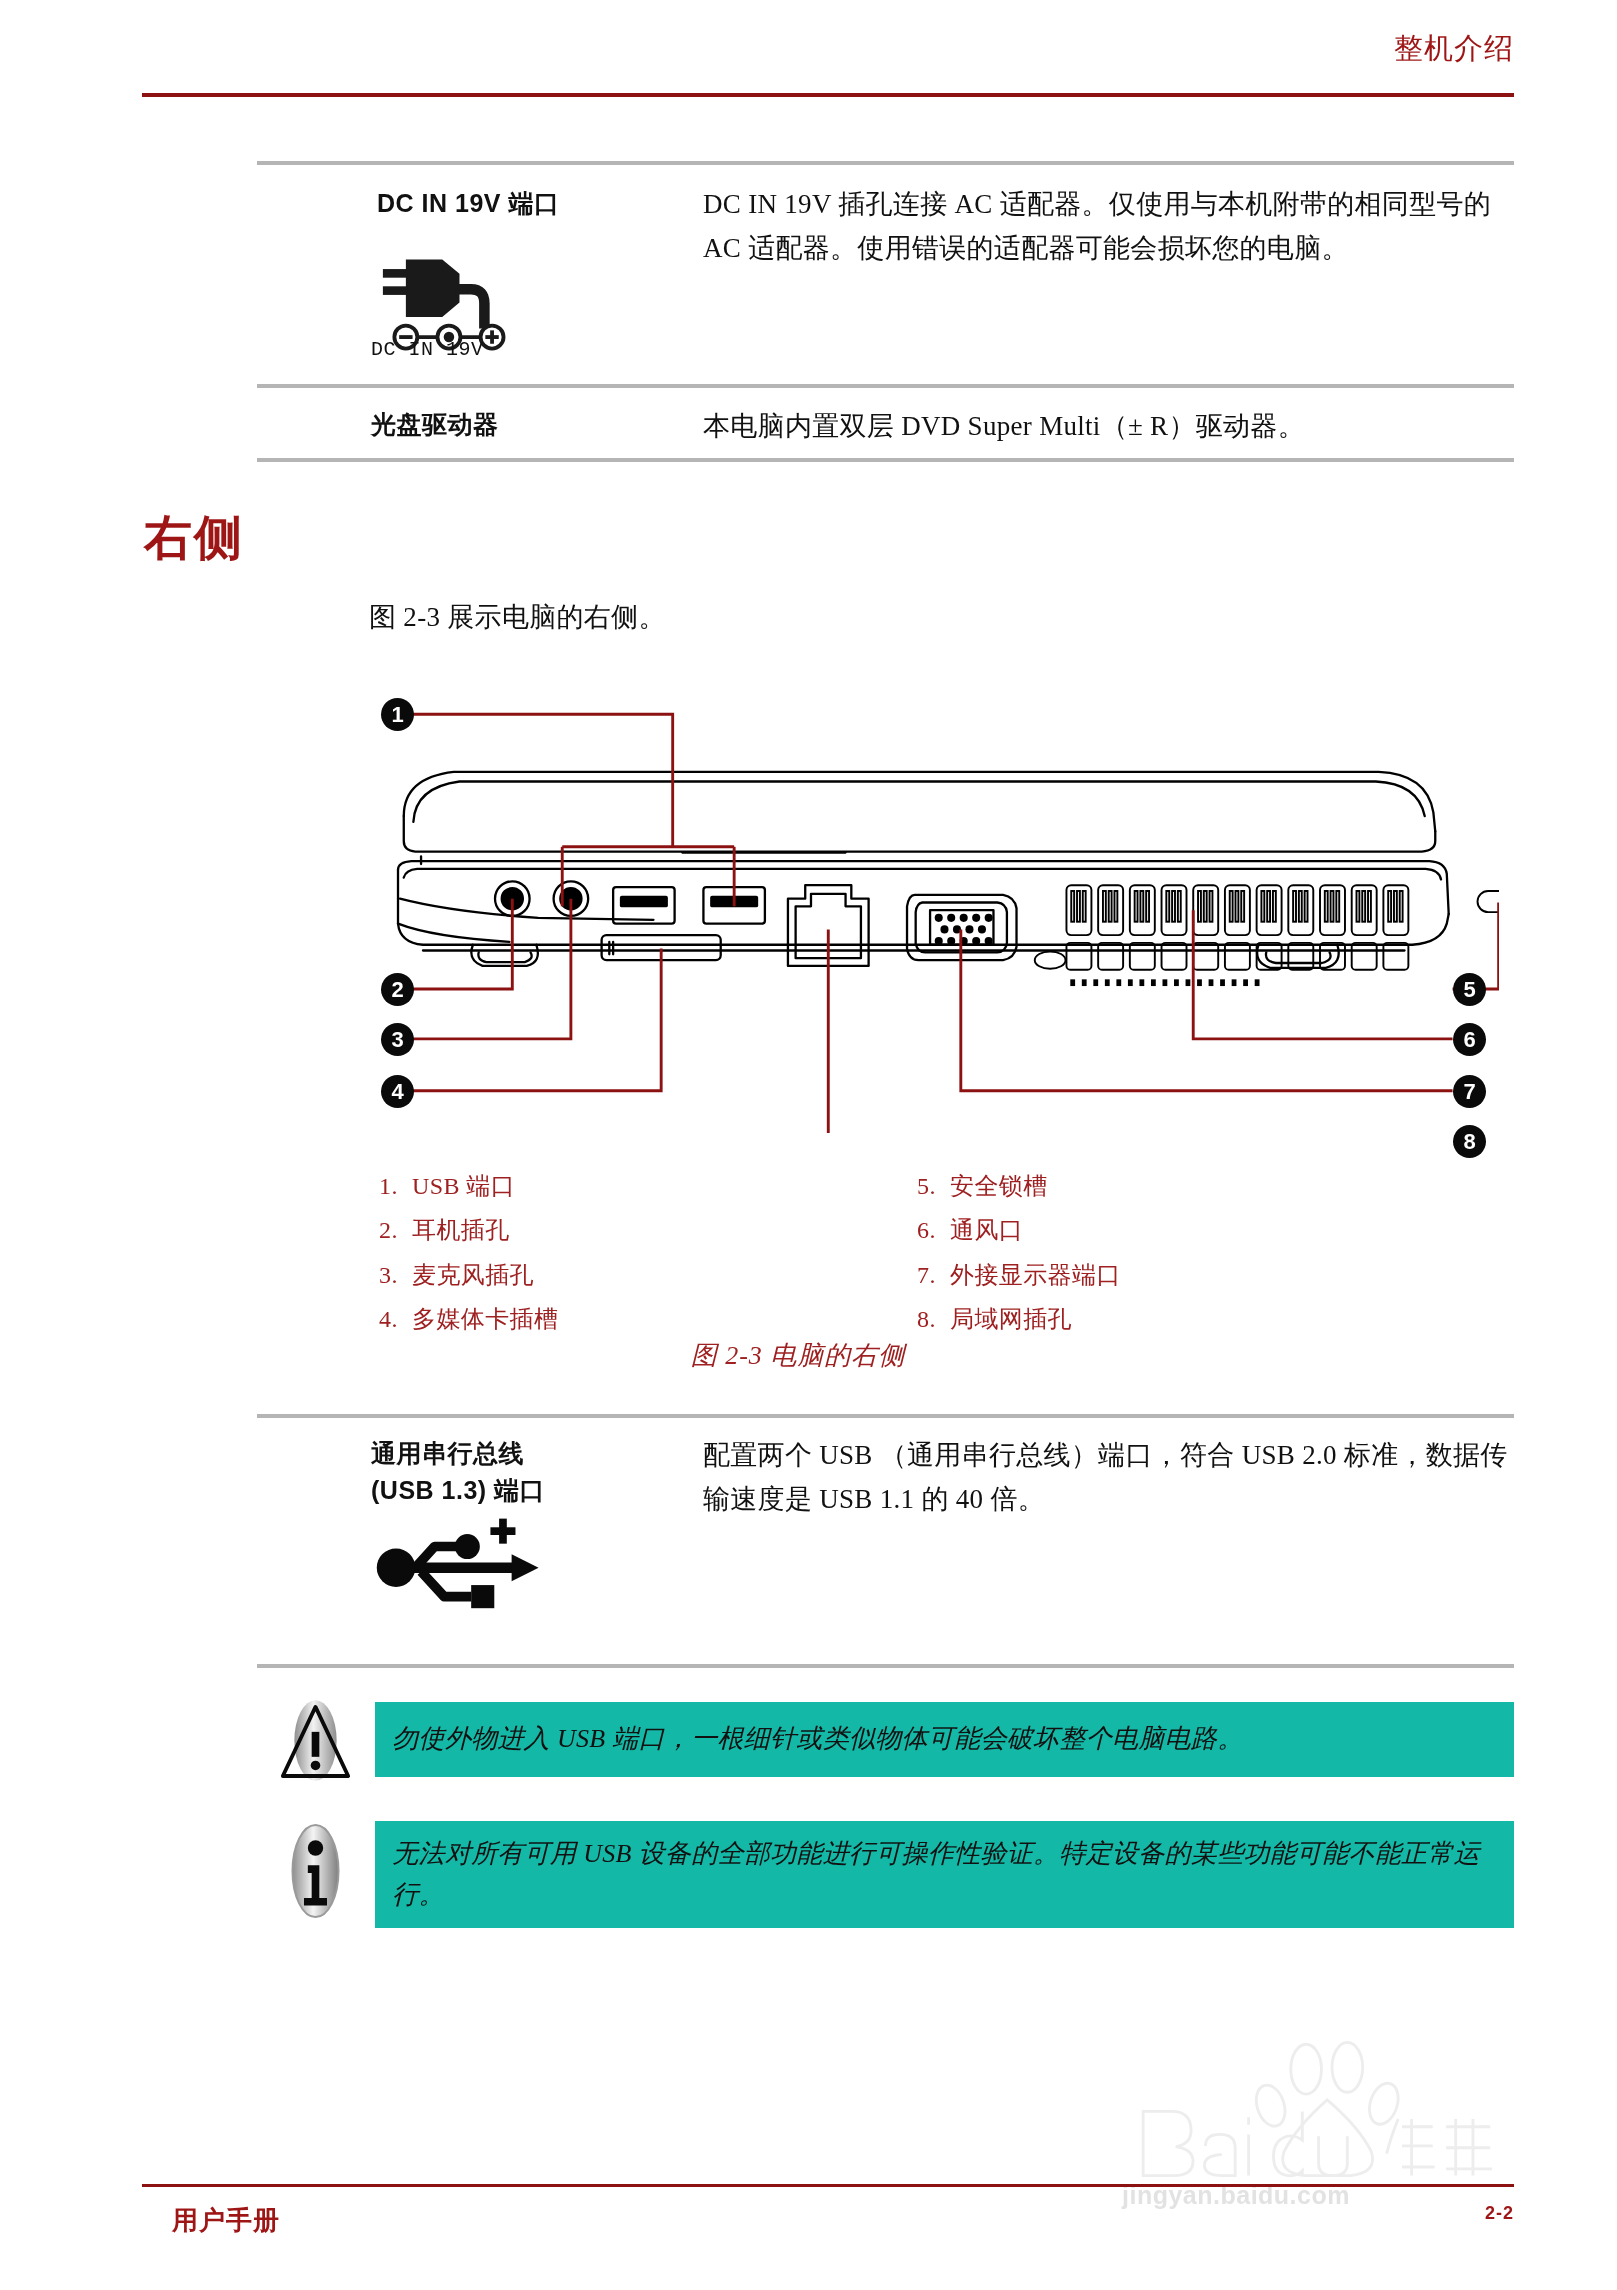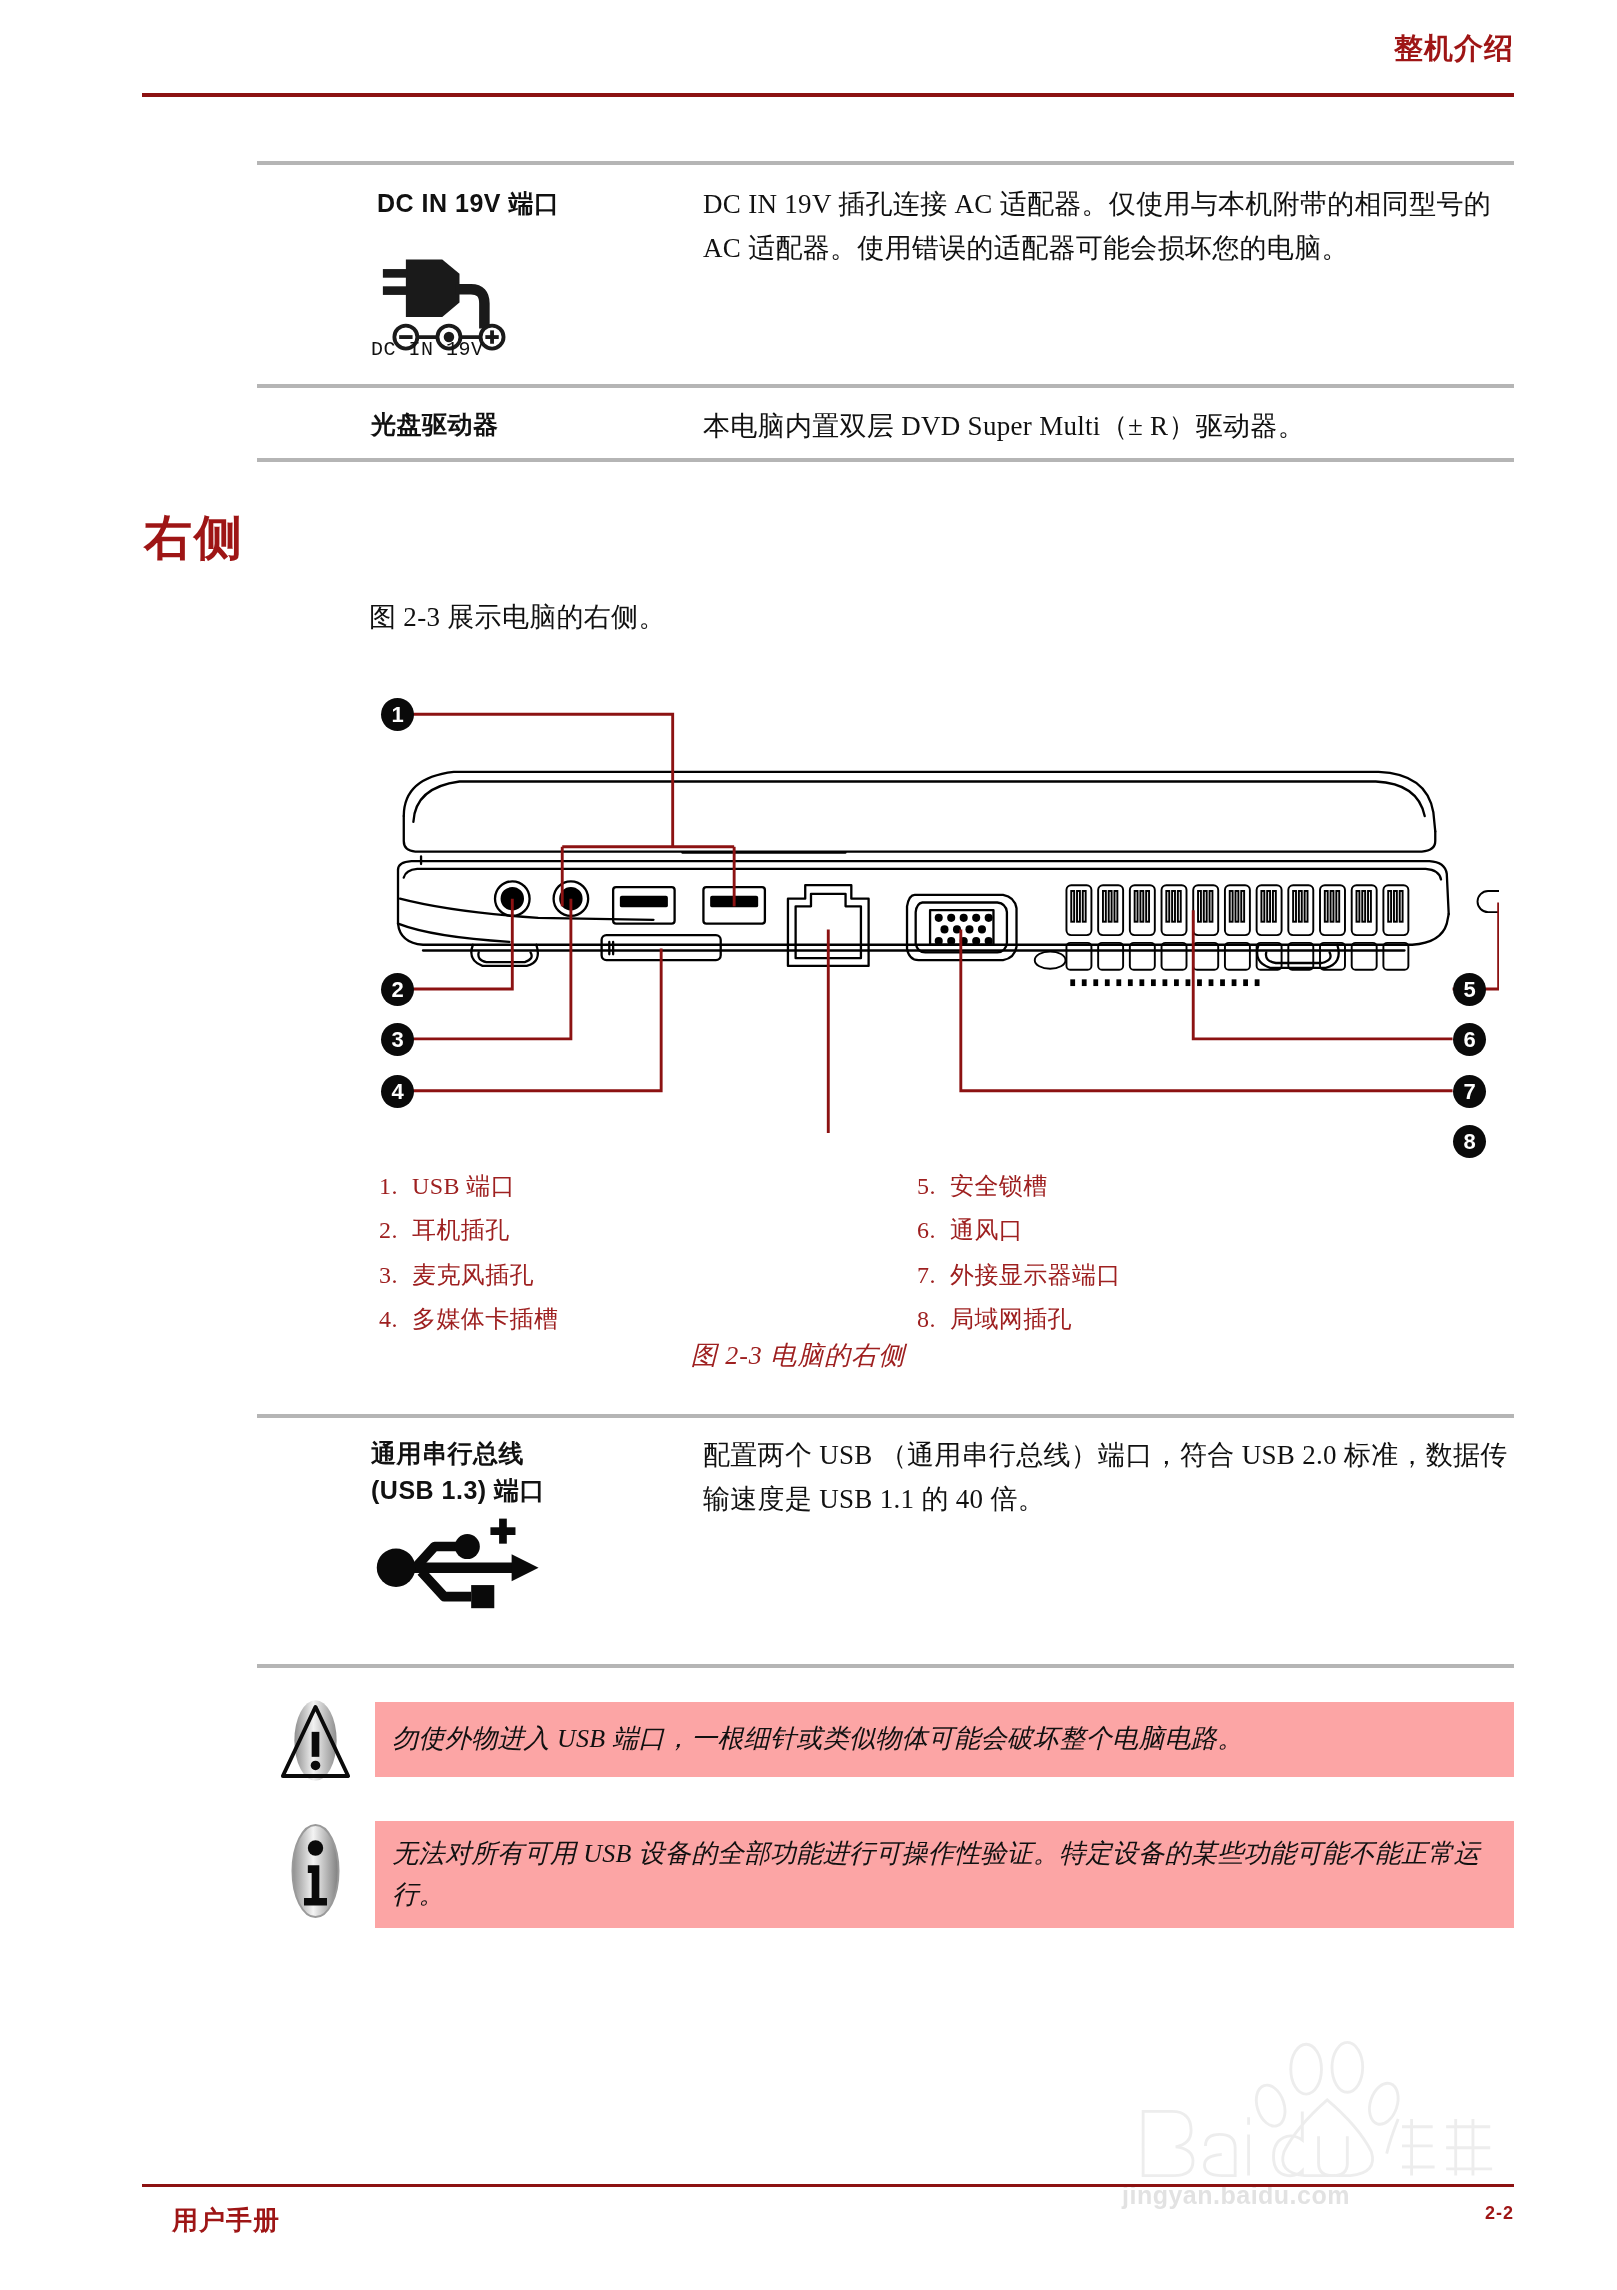--- a/index.html
+++ b/index.html
@@ -18,21 +18,21 @@
     background: #fff;
     overflow: hidden;
   }
 
   
   .header-title {
     position: absolute;
     top: 29px;
     right: 104px;
     font-family: "Liberation Sans", "DejaVu Sans", sans-serif;
-    font-weight: bold;
+    font-weight: normal;
     font-size: 29px;
     color: #9e1515;
     letter-spacing: 1px;
   }
   .header-rule {
     position: absolute;
     left: 142px;
     right: 104px;
     top: 93px;
     height: 3.8px;
@@ -154,21 +154,21 @@
     position: absolute;
     left: 371px;
     top: 1508px;
     width: 183px;
     height: 106px;
   }
 
   
   .notice {
     position: absolute;
-    background: #fca5a5;
+    background: #14b8a6;
     display: flex;
     align-items: center;
   }
   .notice-text {
     font-style: italic;
     font-size: 26px;
     color: #111;
     line-height: 1.55;
     letter-spacing: 0.3px;
     padding: 13.4px 25px 13.4px 17.3px;

